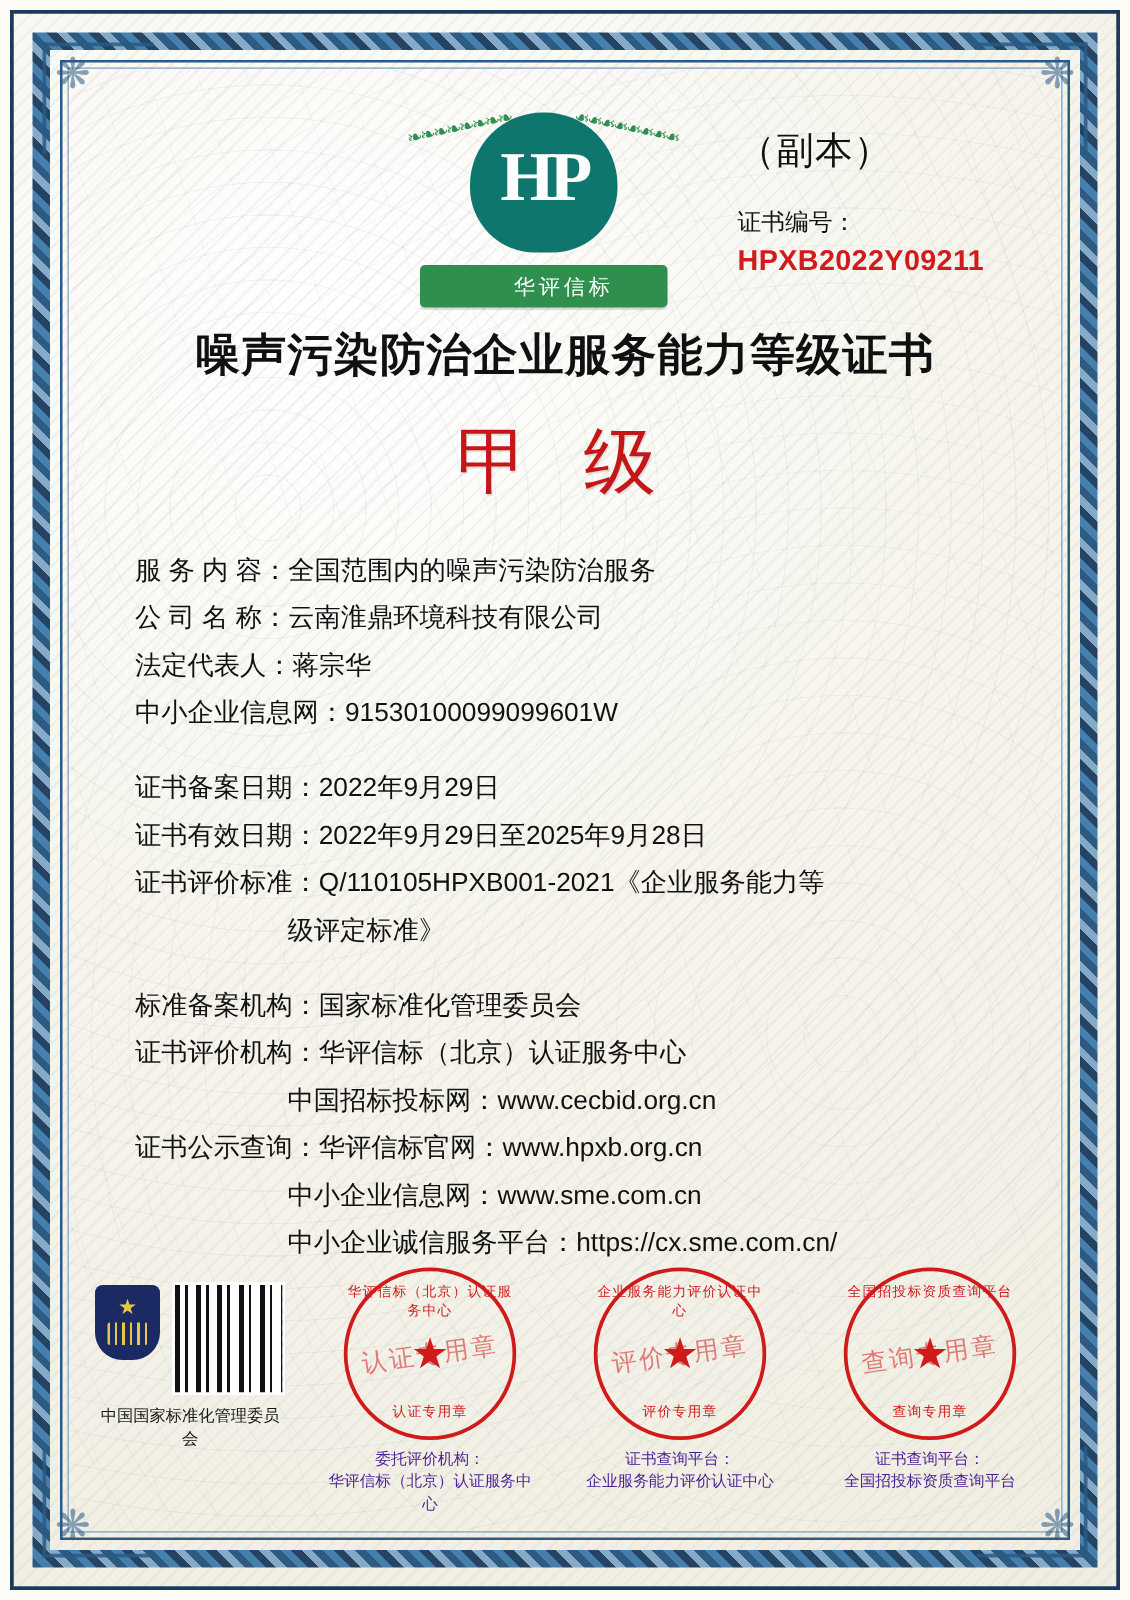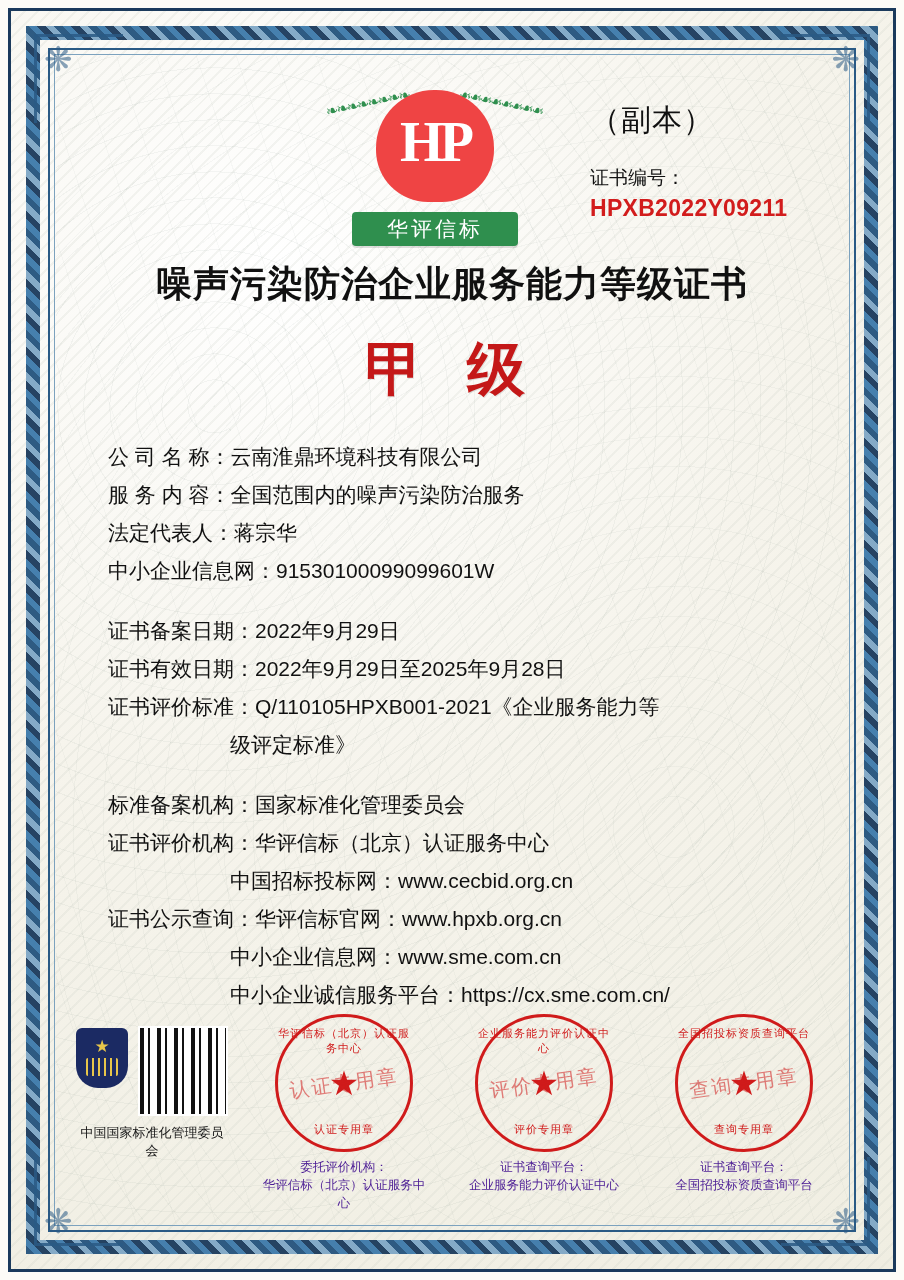--- a/index.html
+++ b/index.html
@@ -112,21 +112,21 @@
   }
   .emblem .wreath-left { left: 6px; transform: rotate(-12deg); }
   .emblem .wreath-right { right: 6px; transform: rotate(12deg) scaleX(-1); }
   .emblem .shield {
     position: absolute;
     left: 50%;
     transform: translateX(-50%);
     top: 6px;
     width: 118px;
     height: 112px;
-    background: #ef4444;
+    background: #0f766e;
     border-radius: 58px 58px 52px 52px;
     display: flex;
     align-items: center;
     justify-content: center;
   }
   .emblem .shield .hp {
     color: #ffffff;
     font-family: "Liberation Serif", "DejaVu Serif", serif;
     font-weight: bold;
     font-size: 56px;
@@ -136,26 +136,27 @@
   .emblem .ribbon {
     position: absolute;
     left: 50%;
     transform: translateX(-50%);
     bottom: 14px;
     width: 166px;
     height: 34px;
     background: #2f8f4e;
     border-radius: 4px;
     color: #ffffff;
-    font-size: 21px;
+    font-size: 17px;
     letter-spacing: 3px;
     display: flex;
     align-items: center;
     justify-content: center;
     box-shadow: 0 2px 0 rgba(0,0,0,0.12);
+    padding-left: 32px;
   }
 
   .header-right {
     position: absolute;
     right: 2px;
     top: 38px;
     text-align: left;
     width: 250px;
     margin-left: 25px;
   }
@@ -181,21 +182,21 @@
     text-align: center;
     font-size: 36px;
     font-weight: bold;
     color: #101010;
     letter-spacing: 1px;
     margin-top: 6px;
   }
   .grade {
     text-align: center;
     font-size: 58px;
-    font-weight: bold;
+    font-weight: normal;
     color: #c41818;
     letter-spacing: 14px;
     margin-top: 22px;
     text-shadow: 1px 1px 0 rgba(0,0,0,0.10);
   }
 
   
   .fields {
     margin-top: 34px;
     padding-left: 46px;
@@ -369,26 +370,26 @@
       </div>
     </div>
 
     <div class="main-title">噪声污染防治企业服务能力等级证书</div>
     <div class="grade">甲 级</div>
 
     <div class="fields">
 
       <div>
         <div class="frow">
+          <span class="flabel">服 务 内 容：</span>
+          <span class="fvalue">全国范围内的噪声污染防治服务</span>
+        </div>
+        <div class="frow">
           <span class="flabel">公 司 名 称：</span>
           <span class="fvalue">云南淮鼎环境科技有限公司</span>
-        </div>
-        <div class="frow">
-          <span class="flabel">服 务 内 容：</span>
-          <span class="fvalue">全国范围内的噪声污染防治服务</span>
         </div>
         <div class="frow">
           <span class="flabel">法定代表人：</span>
           <span class="fvalue">蒋宗华</span>
         </div>
         <div class="frow">
           <span class="flabel">中小企业信息网：</span>
           <span class="fvalue">91530100099099601W</span>
         </div>
       </div>

